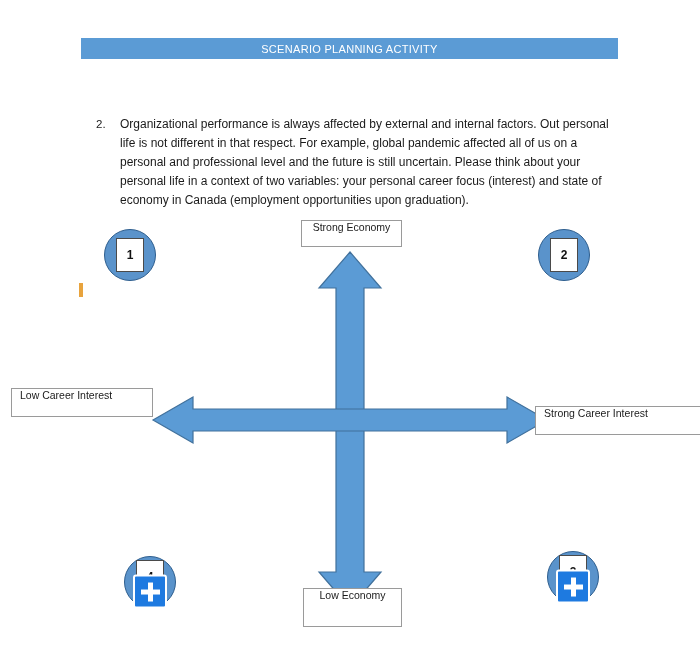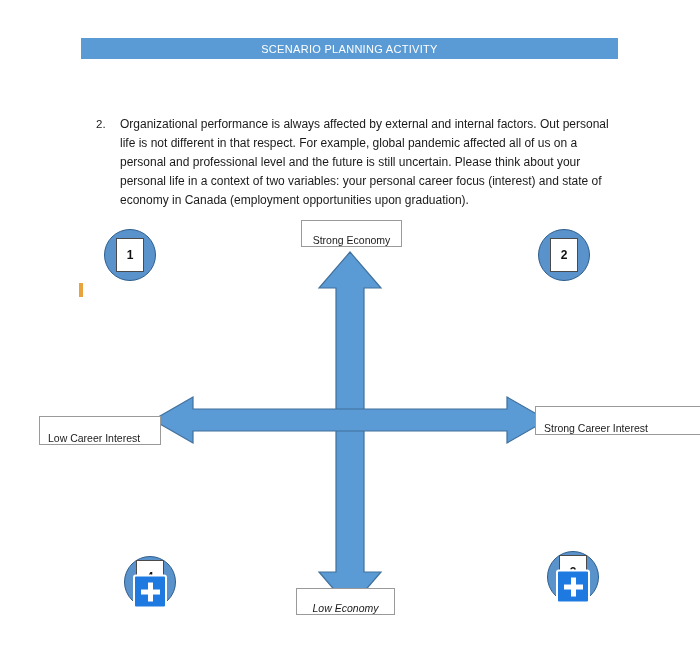--- a/index.html
+++ b/index.html
@@ -83,46 +83,44 @@
   }
 
   
   .label-box {
     position: absolute;
     border: 1px solid #9a9a9a;
     background: #ffffff;
     font-size: 10.5px;
     color: #1a1a1a;
     display: flex;
-    align-items: flex-end;
+    align-items: flex-start;
     box-sizing: border-box;
     padding: 0 8px;
   }
   .label-top {
     left: 301px;
     top: 220px;
     width: 101px;
     height: 27px;
     justify-content: center;
   }
   .label-bottom {
-    left: 296px;
+    left: 303px;
     top: 588px;
     width: 99px;
-    height: 27px;
-    justify-content: center;
-    font-style: italic;
+    height: 39px;
+    justify-content: center;
   }
   .label-left {
     left: 11px;
-    top: 416px;
-    width: 122px;
+    top: 388px;
+    width: 142px;
     height: 29px;
     justify-content: flex-start;
-    margin-left: 28px;
   }
   .label-right {
     left: 535px;
     top: 406px;
     width: 173px;
     height: 29px;
     justify-content: flex-start;
   }
 
   

